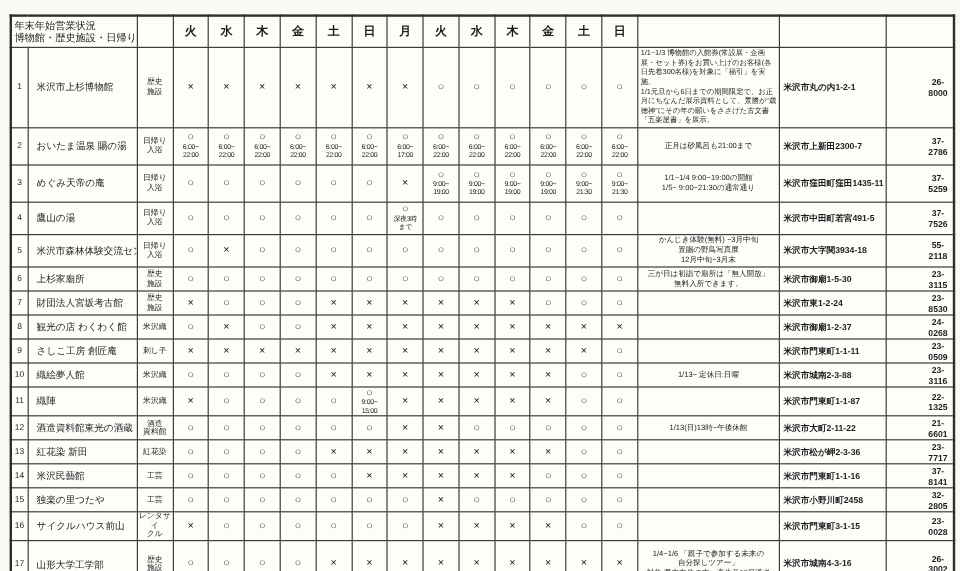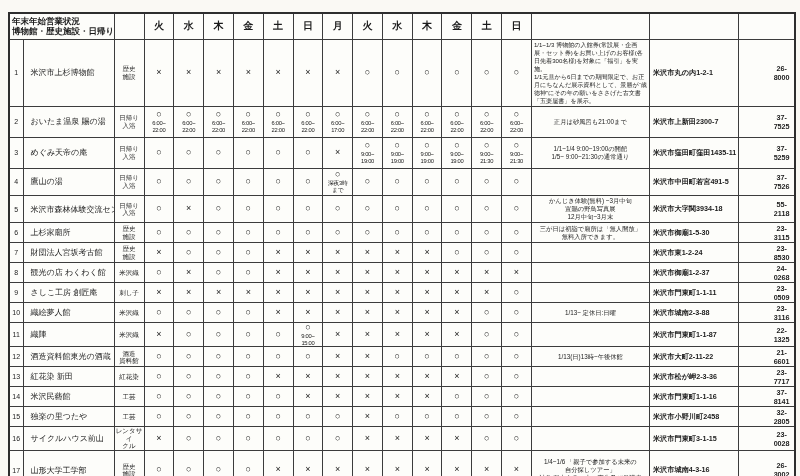--- a/index.html
+++ b/index.html
@@ -26,21 +26,21 @@
   col.c-phone{width:57px}
   th,td{
     border:1px solid #3c3c3c;
     padding:0;margin:0;
     text-align:center;vertical-align:middle;
     overflow:hidden;
   }
   table{border:2px solid #2e2e2e;}
   thead tr{height:26px}
   th.title{
-    text-align:left;font-size:8.5px;font-weight:bold;
+    text-align:left;font-size:8.5px;font-weight:normal;
     padding:1px 2px;line-height:1.25;white-space:nowrap;
   }
   th.day{font-size:10px;font-weight:bold;}
   tbody tr{height:20px}
   tbody tr:nth-child(1){height:62px}
   tbody tr:nth-child(2){height:31px}
   tbody tr:nth-child(3){height:31px}
   tbody tr:nth-child(4){height:27px}
   tbody tr:nth-child(5){height:22px}
   tbody tr:nth-child(17){height:40px}
@@ -230,21 +230,21 @@
             <span class="sub" style="white-space: pre-line;">6:00~
 22:00</span>
           </td>
           <td class="c-day">
             <span class="mark">○</span>
             <span class="sub" style="white-space: pre-line;">6:00~
 22:00</span>
           </td>
           <td class="c-note">正月は砂風呂も21:00まで</td>
           <td class="c-addr">米沢市上新田2300-7</td>
-          <td class="c-phone">37-7525</td>
+          <td class="c-phone">37-2786</td>
         </tr>
         <tr>
           <td class="c-no">3</td>
           <td class="c-name">めぐみ天帝の庵</td>
           <td class="c-type">日帰り
 入浴</td>
           <td class="c-day">
             <span class="mark">○</span>
           </td>
           <td class="c-day">

